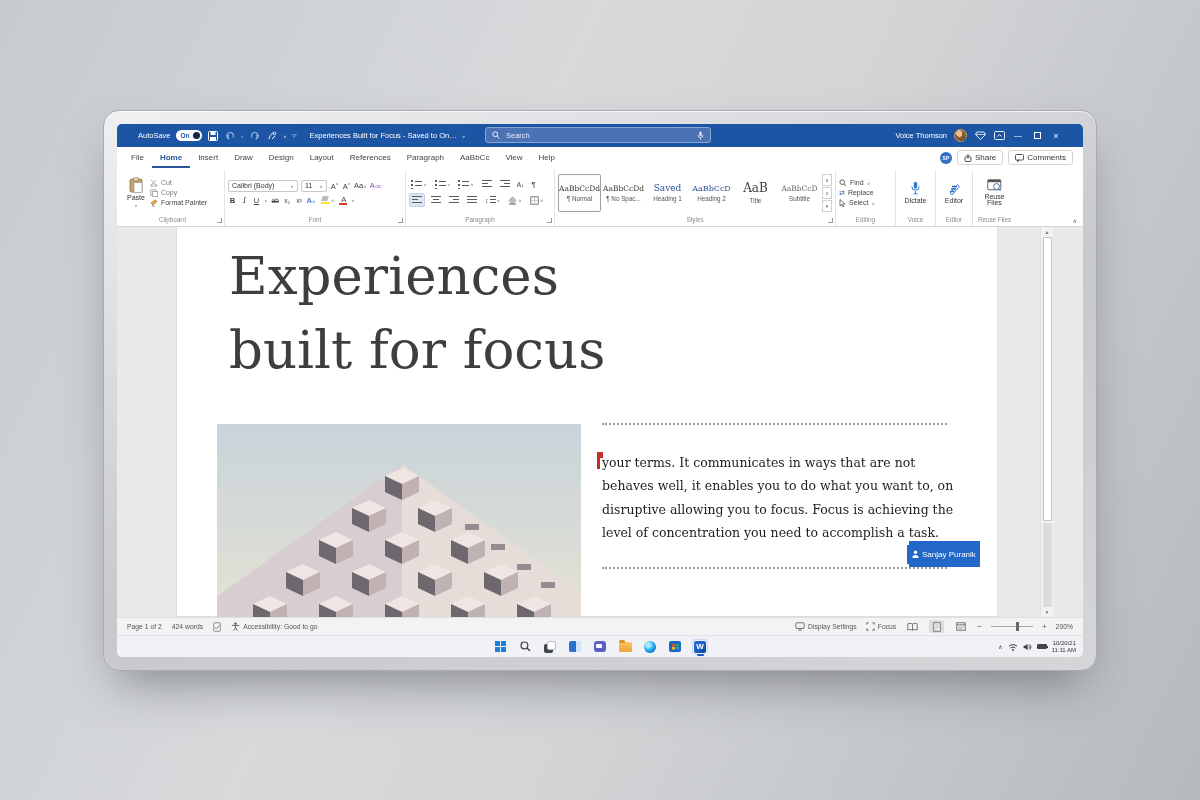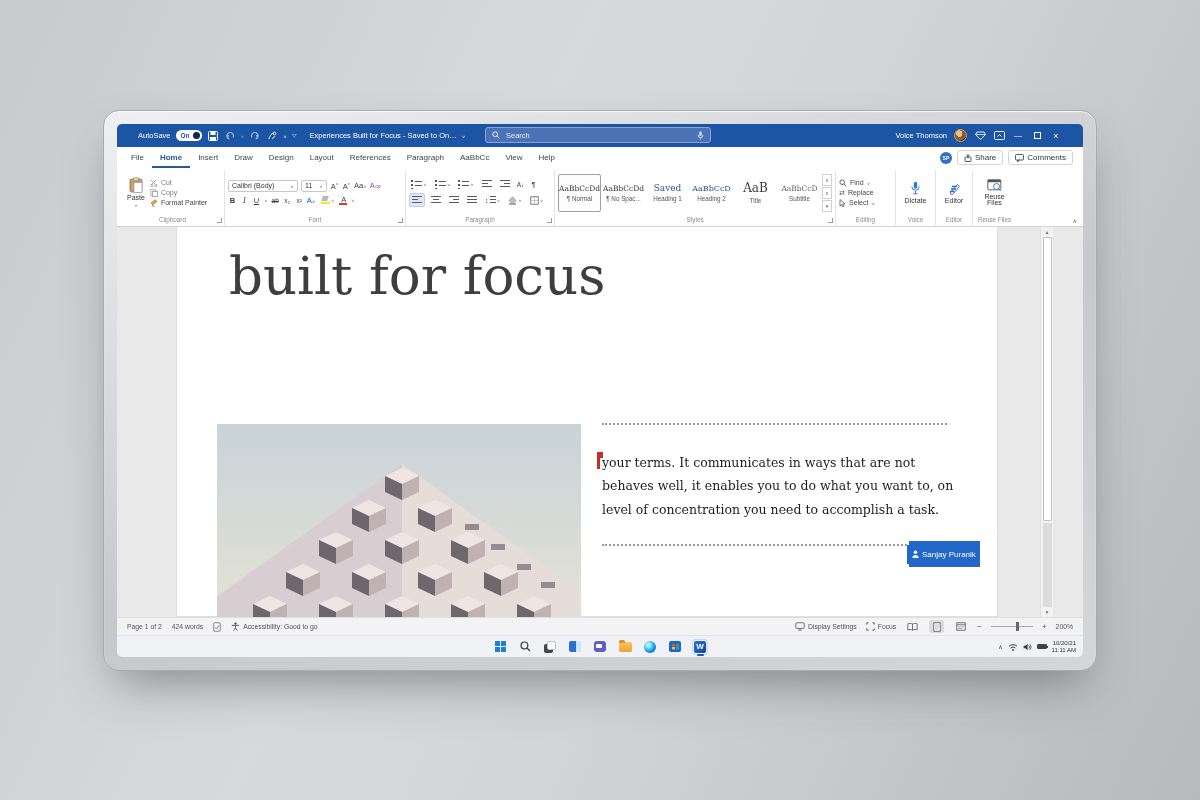--- a/index.html
+++ b/index.html
@@ -543,20 +543,21 @@
       </div>
       <div class="glabel">Reuse Files</div>
     </div>
 
     <span class="collapse">∧</span>
   </div>
 
   <div class="doc">
     <div class="page">
       <div class="dtitle">
+        <div>Experiences</div>
         <div>built for focus</div>
       </div>
 
       <div class="docimg">
         <svg width="364" height="194" viewBox="0 0 364 194">
           <polygon points="185,40 -30,194 185,194" fill="#d8cdd0"></polygon>
           <polygon points="185,40 400,194 185,194" fill="#e7ddd8"></polygon>
           <rect x="248" y="100" width="14" height="6" fill="#948c90"></rect>
           <rect x="274" y="120" width="14" height="6" fill="#948c90"></rect>
           <rect x="300" y="140" width="14" height="6" fill="#948c90"></rect>
@@ -610,20 +611,21 @@
           </g>
         </svg>
       </div>
 
       <div class="tcol">
         <div class="dots"></div>
         <div class="para">
           <span class="redflag"></span>
           <div>your terms. It communicates in ways that are not</div>
           <div>behaves well, it enables you to do what you want to, on</div>
+          <div>disruptive allowing you to focus. Focus is achieving the</div>
           <div>level of concentration you need to accomplish a task.</div>
           <span class="collabflag">
             <svg width="7" height="8">
                   <circle cx="3.5" cy="2.2" r="1.7" fill="#fff"></circle>
                   <path d="M0.4,8 a3.1,3 0 0 1 6.2,0 z" fill="#fff"></path>
                 </svg>
             <span>Sanjay Puranik</span>
           </span>
         </div>
         <div class="dots dots2"></div>

